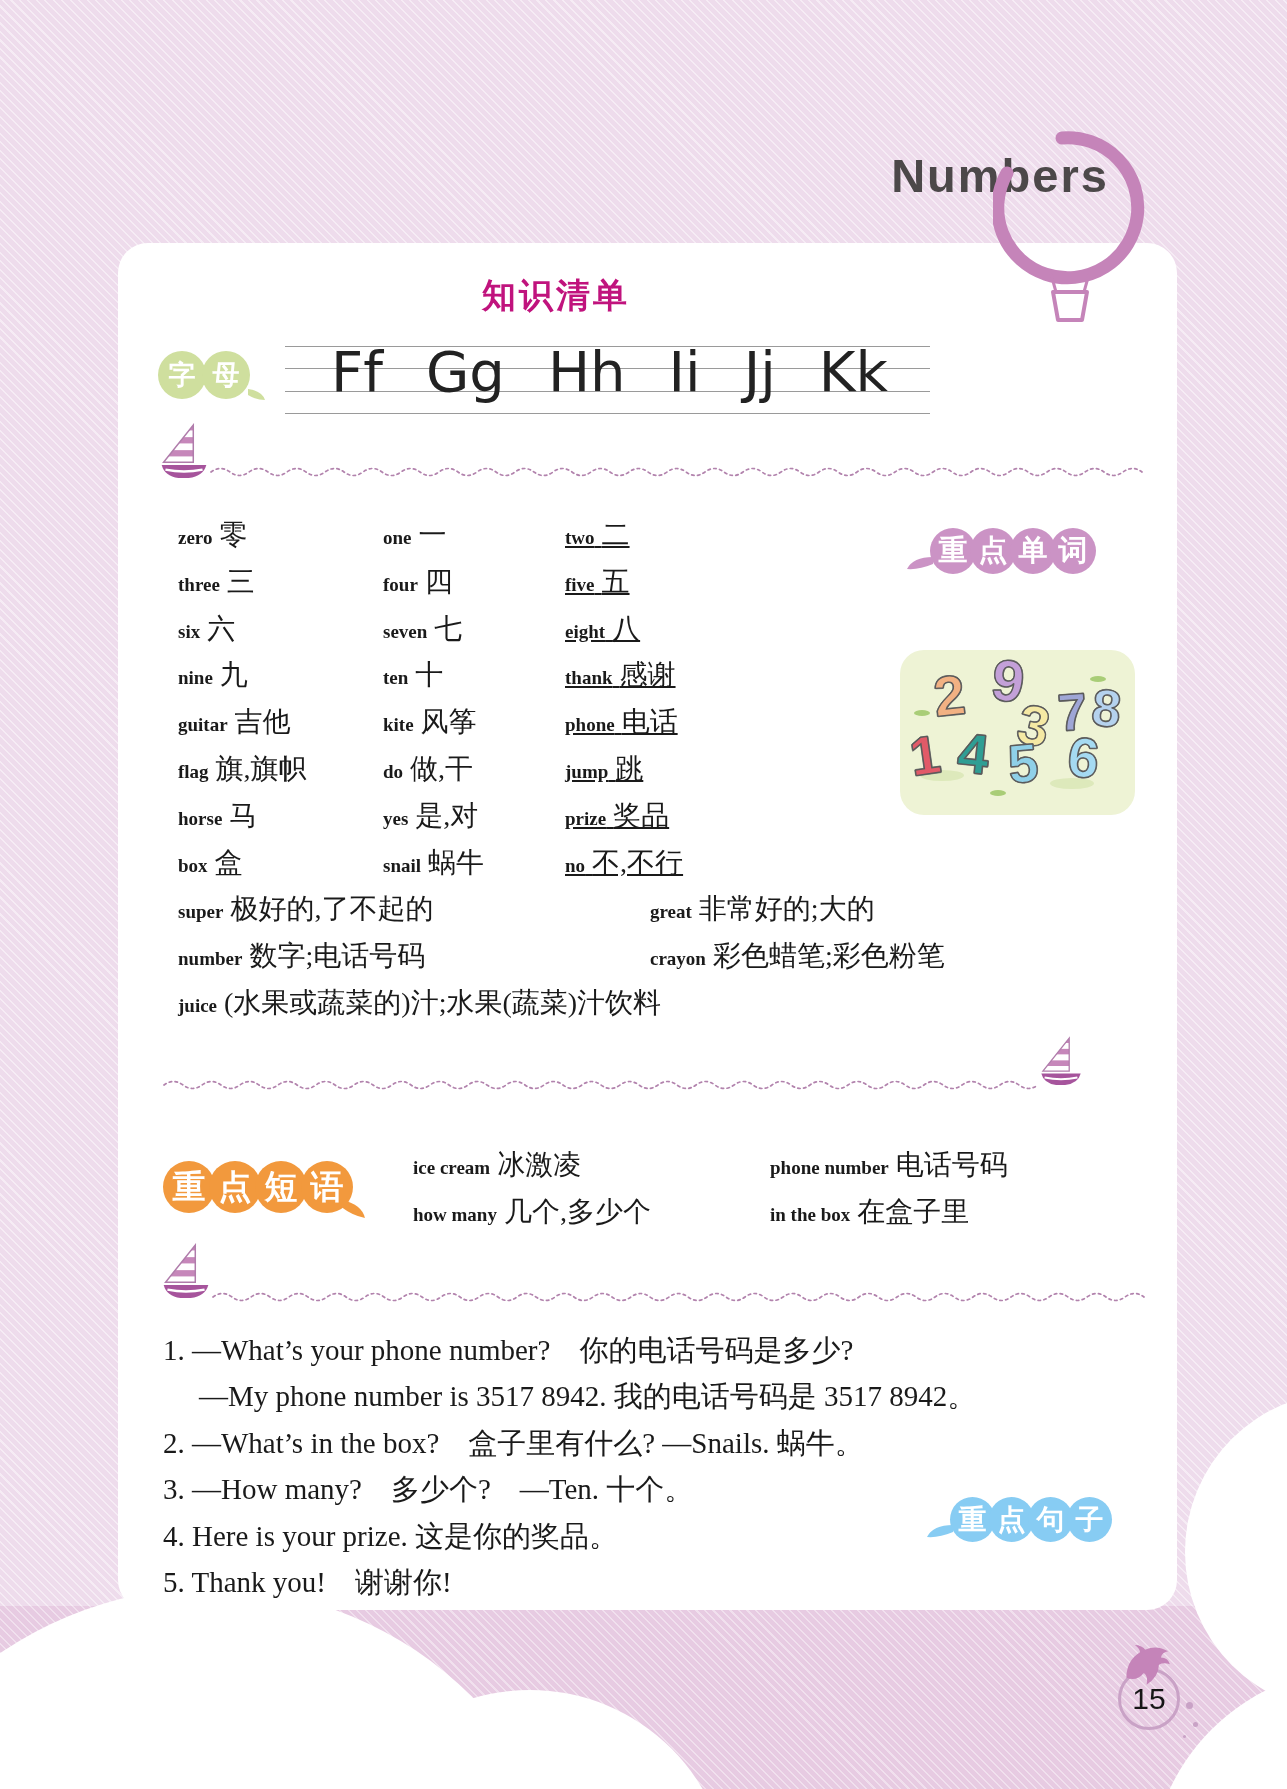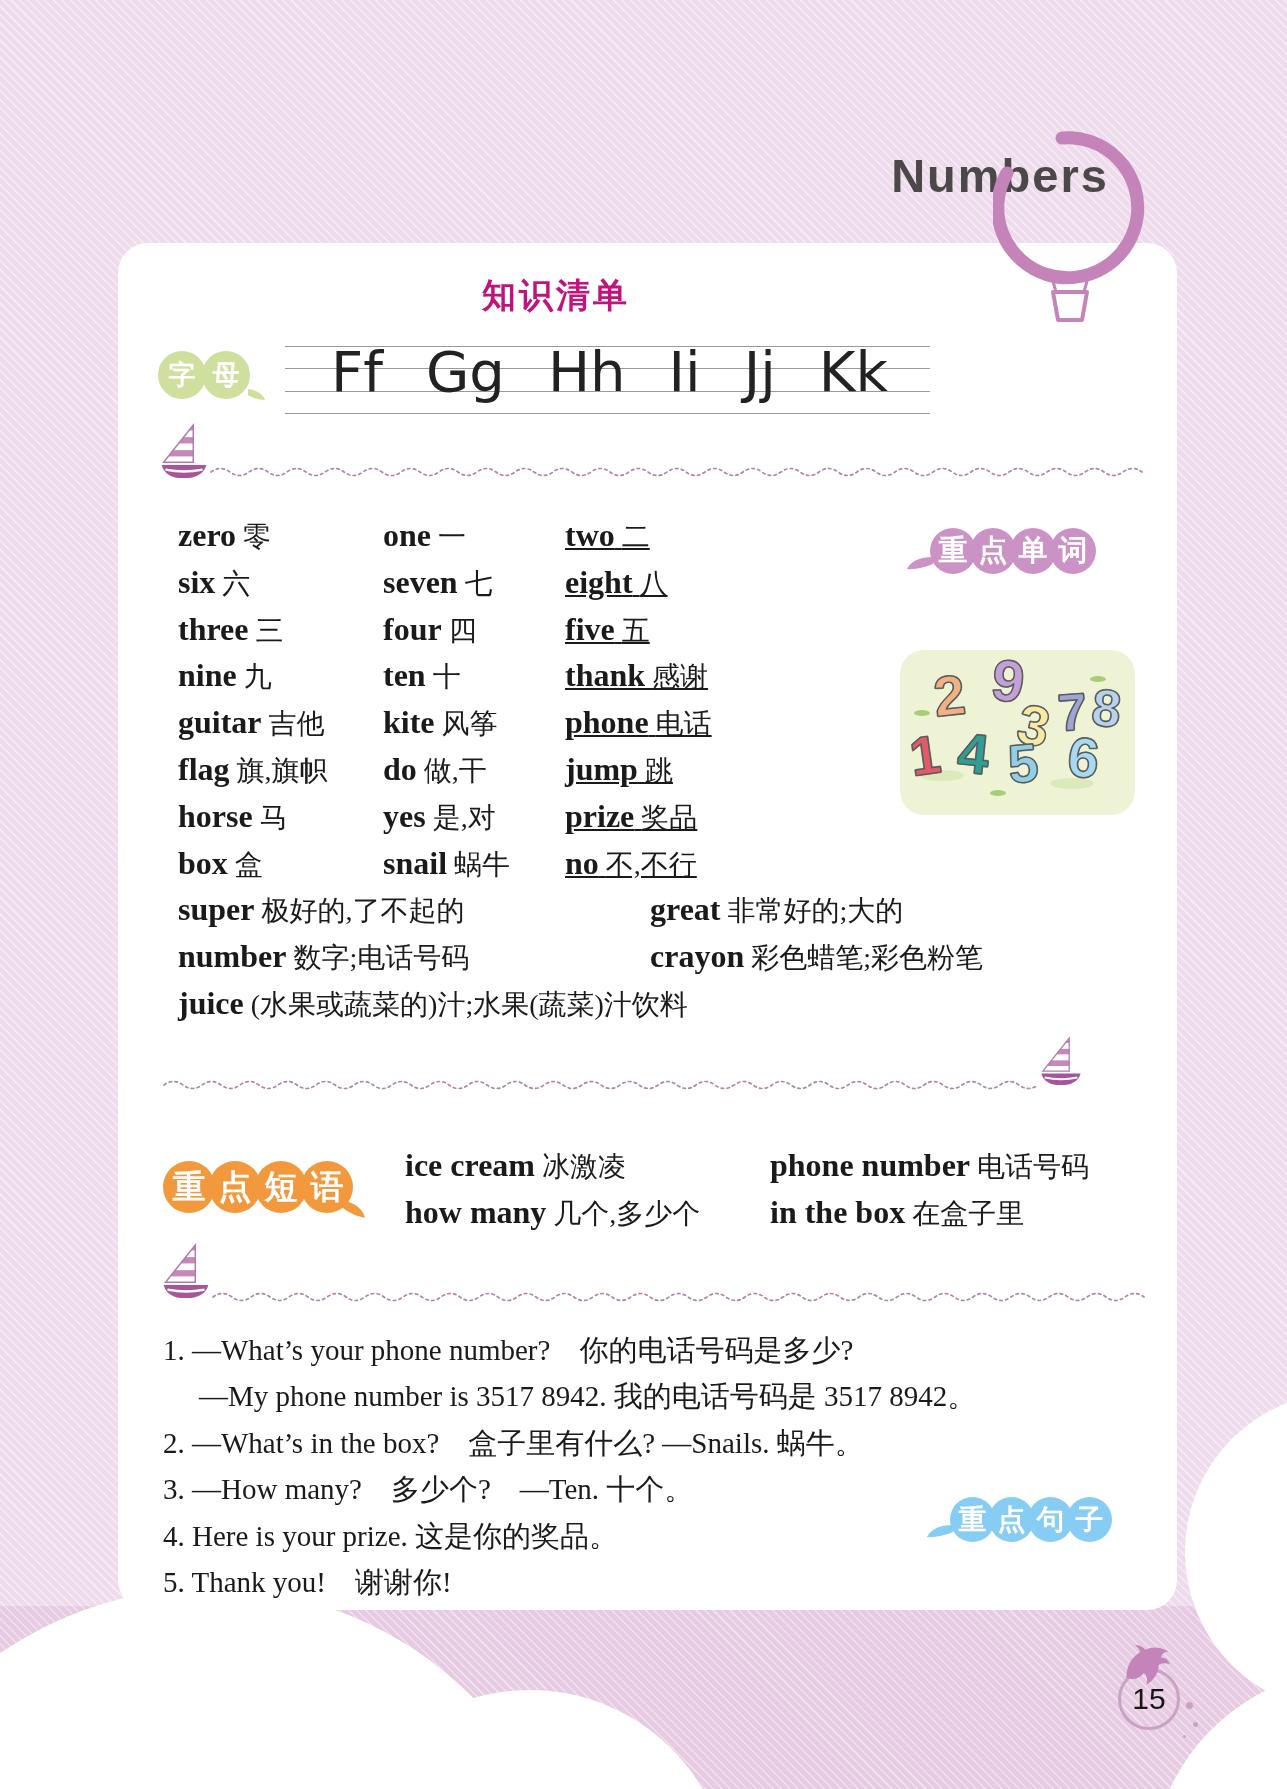--- a/index.html
+++ b/index.html
@@ -59,21 +59,21 @@
   .wave2{left:45px;top:836px;}
   .wave3{left:94px;top:1048px;}
   .boat1{left:40px;top:180px;}
   .boat2{left:920px;top:793px;}
   .boat3{left:42px;top:1000px;}
 
   
   .vrows{left:60px;top:269px;width:960px;}
   .vrow{position:relative;height:46.8px;}
   .w{position:absolute;top:0;line-height:46.8px;white-space:nowrap;font-size:28px;}
-  .w b{font-size:32px;}
+  .w b{font-size:19px;}
   .c1{left:0;} .c2{left:205px;font-family:Liberation Serif, serif;} .c3{left:387px;text-decoration:underline;} .c2w{left:472px;}
 
   
   .bubble{display:flex;z-index:2;}
   .bcirc{width:46px;height:46px;border-radius:50%;margin-left:-6px;
     display:flex;align-items:center;justify-content:center;color:#fff;
     font-family:"Liberation Sans",sans-serif;font-weight:bold;font-size:29px;}
   .bubble .bcirc:first-of-type{margin-left:0;}
   .badge-words{left:812px;top:285px;}
   .badge-phrases{left:45px;top:918px;}
@@ -86,21 +86,21 @@
   
   .illus{left:782px;top:407px;width:235px;height:165px;background:#eef3d5;border-radius:24px;overflow:hidden;}
   .num{position:absolute;font-family:"Liberation Sans",sans-serif;font-weight:bold;line-height:1;
     -webkit-text-stroke:1.3px #5a5a5a;text-shadow:1px 0 0 #777,-1px 0 0 #777,0 1px 0 #777,0 -1px 0 #777;}
   .grass{position:absolute;width:16px;height:6px;background:#a9cd77;border-radius:50%;}
   .patch{position:absolute;width:44px;height:11px;background:#dde9bb;border-radius:50%;}
 
   
   .phrases{left:287px;top:899px;width:760px;}
   .prow{position:relative;height:47px;}
-  .pc1{left:0;} .pc2{left:365px;}
+  .pc1{left:8px;} .pc2{left:365px;}
 
   
   .sentences{left:45px;top:1084px;width:1000px;font-size:29px;line-height:46.4px;}
   .sline{white-space:pre-wrap;}
   .sline.indent{padding-left:36px;}
 
   
   .pnum-ring{left:1118px;top:1668px;width:62px;height:62px;border:3px solid #c9a2c6;border-radius:50%;
     display:flex;align-items:center;justify-content:center;z-index:6;
     font-family:"Liberation Sans",sans-serif;font-size:30px;color:#161616;}
@@ -177,28 +177,28 @@
       <path d="M1 6 q9.5 -7 19 0 t19 0 t19 0 t19 0 t19 0 t19 0 t19 0 t19 0 t19 0 t19 0 t19 0 t19 0 t19 0 t19 0 t19 0 t19 0 t19 0 t19 0 t19 0 t19 0 t19 0 t19 0 t19 0 t19 0 t19 0 t19 0 t19 0 t19 0 t19 0 t19 0 t19 0 t19 0 t19 0 t19 0 t19 0 t19 0 t19 0 t19 0 t19 0 t19 0 t19 0 t19 0 t19 0 t19 0 t19 0 t19 0 t19 0 t19 0 t19 0 "></path>
     </svg>
 
     <div class="abs vrows">
       <div class="vrow">
         <span class="w c1"><b>zero</b> <span>零</span></span>
         <span class="w c2"><b>one</b> <span>一</span></span>
         <span class="w c3"><b>two</b> <span>二</span></span>
       </div>
       <div class="vrow">
+        <span class="w c1"><b>three</b> <span>三</span></span>
+        <span class="w c2"><b>four</b> <span>四</span></span>
+        <span class="w c3"><b>five</b> <span>五</span></span>
+      </div>
+      <div class="vrow">
         <span class="w c1"><b>six</b> <span>六</span></span>
         <span class="w c2"><b>seven</b> <span>七</span></span>
         <span class="w c3"><b>eight</b> <span>八</span></span>
-      </div>
-      <div class="vrow">
-        <span class="w c1"><b>three</b> <span>三</span></span>
-        <span class="w c2"><b>four</b> <span>四</span></span>
-        <span class="w c3"><b>five</b> <span>五</span></span>
       </div>
       <div class="vrow">
         <span class="w c1"><b>nine</b> <span>九</span></span>
         <span class="w c2"><b>ten</b> <span>十</span></span>
         <span class="w c3"><b>thank</b> <span>感谢</span></span>
       </div>
       <div class="vrow">
         <span class="w c1"><b>guitar</b> <span>吉他</span></span>
         <span class="w c2"><b>kite</b> <span>风筝</span></span>
         <span class="w c3"><b>phone</b> <span>电话</span></span>

